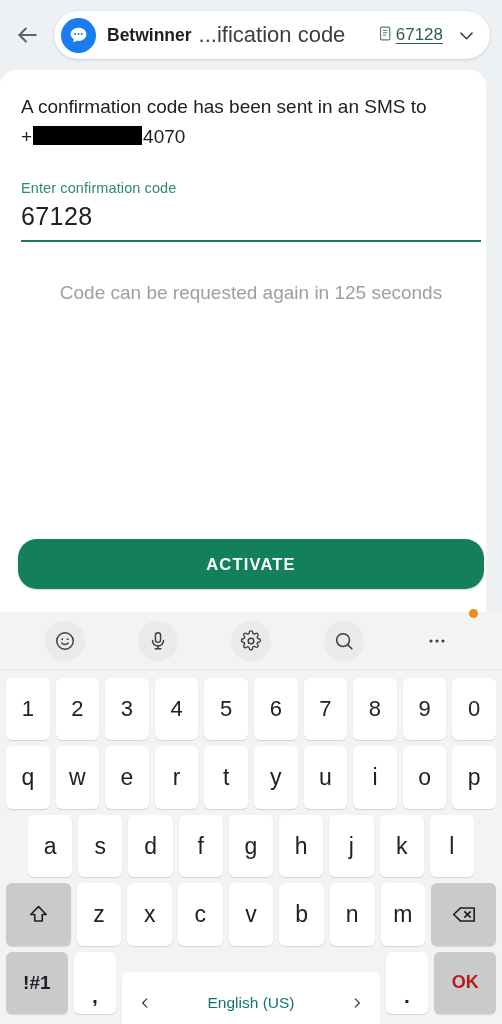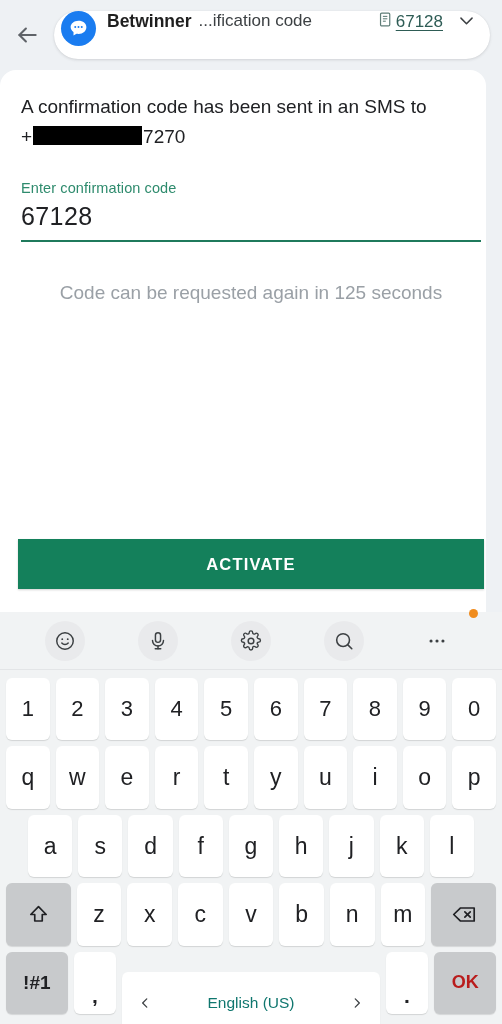--- a/index.html
+++ b/index.html
@@ -28,37 +28,37 @@
     color: #5f6368;
   }
   .back-arrow svg { display: block; }
 
   .pill {
     flex: 1;
     margin-right: 12px;
     height: 48px;
     background: #ffffff;
     border-radius: 26px;
-    display: flex; align-items: flex-start;
+    display: flex; align-items: center;
     padding: 0 14px 0 7px;
     box-shadow: 0 1px 3px rgba(60,64,67,0.16), 0 0 1px rgba(60,64,67,0.10);
   }
   .app-icon {
     width: 35px; height: 35px; border-radius: 50%;
     background: #1a7cf0;
     display: flex; align-items: center; justify-content: center;
     flex: 0 0 auto;
   }
   .app-icon svg { display: block; }
   .app-name {
     font-size: 17.5px; font-weight: bold; color: #1f1f1f;
     margin-left: 11px; white-space: nowrap;
   }
   .app-subtitle {
-    font-size: 17px; color: #3c4043;
+    font-size: 22px; color: #3c4043;
     margin-left: 7px; white-space: nowrap;
     flex: 1;
   }
   .chip-code {
     display: flex; align-items: center; gap: 2px;
     margin-left: 4px; flex: 0 0 auto;
   }
   .chip-code .doc-ico { color: #5f7d78; display: block; }
   .chip-code .code-text {
     font-size: 17px; color: #2e5c55;
@@ -106,21 +106,21 @@
   .resend-text {
     position: absolute; top: 212px; left: 0; width: 502px;
     text-align: center;
     font-size: 19px; color: #9aa0a6;
   }
 
   .activate-btn {
     position: absolute; top: 469px; left: 18px;
     width: 466px; height: 50px;
     background: #14805b;
-    border: none; border-radius: 0;
+    border: none; border-radius: 19px;
     color: #ffffff; font-size: 16.5px; font-weight: bold;
     letter-spacing: 1.2px;
     font-family: "Liberation Sans", sans-serif;
     box-shadow: 0 1px 2px rgba(0,0,0,0.18);
     cursor: pointer;
   }
 
   
   .keyboard {
     position: absolute; top: 612px; left: 0;
@@ -229,21 +229,21 @@
           <polyline points="5,9 12,16 19,9"></polyline>
         </svg>
       </span>
     </div>
   </div>
 
   <div class="card">
 
     <div class="info-text">
       <span>A confirmation code has been sent in an SMS to</span><br>
-      <span>+</span><span class="redact"></span><span>7270</span>
+      <span>+</span><span class="redact"></span><span>4070</span>
     </div>
 
     <div class="field-label">Enter confirmation code</div>
     <div class="field-value" placeholder="Enter confirmation code">67128</div>
     <div class="field-underline"></div>
 
     <div class="resend-text">Code can be requested again in 125 seconds</div>
 
     <button class="activate-btn">ACTIVATE</button>
   </div>

